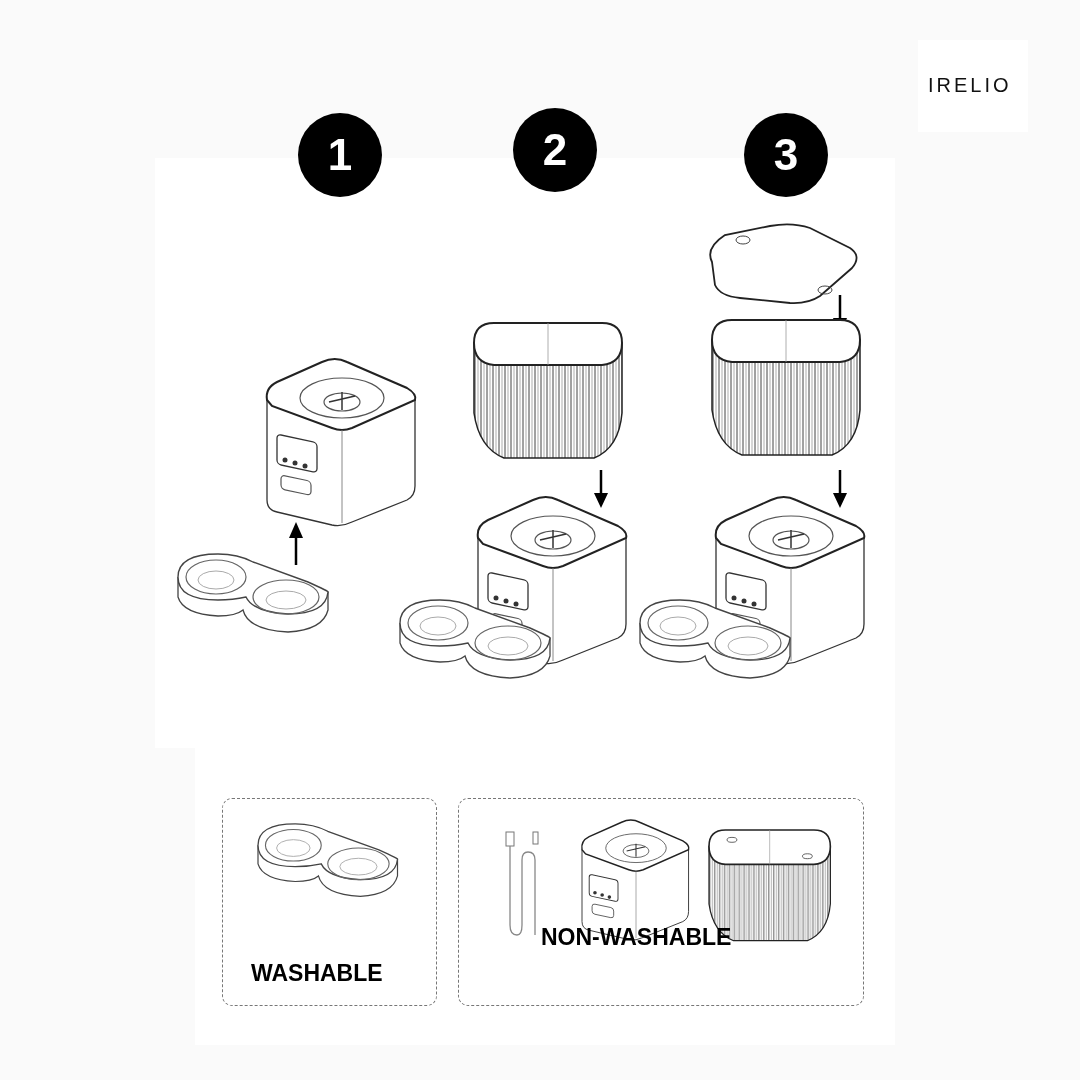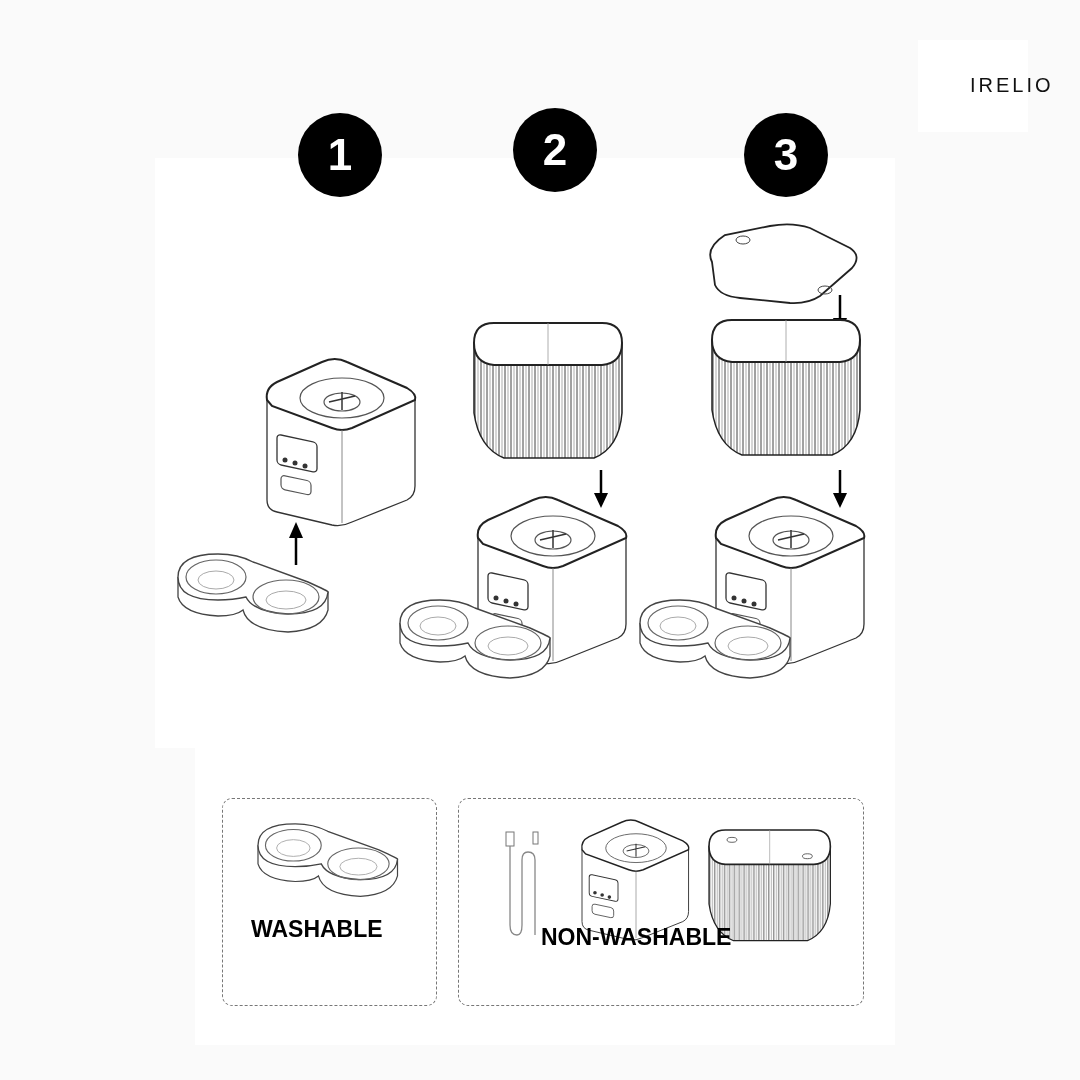--- a/index.html
+++ b/index.html
@@ -1,20 +1,20 @@
 <!DOCTYPE html>
 <html><head>
 <meta charset="utf-8">
 <style>
   html, body { margin:0; padding:0; }
   body { width:1080px; height:1080px; background:#fafafa; position:relative; overflow:hidden; font-family:"Liberation Sans", sans-serif; }
   .panel { position:absolute; left:155px; top:158px; width:740px; height:590px; background:#ffffff; }
   .panel2 { position:absolute; left:195px; top:745px; width:700px; height:300px; background:#ffffff; }
   .brand-box { position:absolute; left:918px; top:40px; width:110px; height:92px; background:#ffffff; }
-  .brand { position:absolute; left:928px; top:74px; font-size:20px; letter-spacing:3px; color:#111;margin-left:42px; }
+  .brand { position:absolute; left:928px; top:74px; font-size:20px; letter-spacing:3px; color:#111; }
   .step { position:absolute; width:84px; height:84px; border-radius:50%; background:#000; color:#fff; font-weight:bold; font-size:44px; display:flex; align-items:center; justify-content:center; }
   svg.art { position:absolute; left:0; top:0; }
   .box { position:absolute; border:1.5px dashed #777; border-radius:10px; }
   .label { position:absolute; font-weight:bold; font-size:23px; color:#000; }
 </style>
 </head>
 <body>
 
 <div class="panel"></div>
 <div class="panel2"></div>
@@ -120,14 +120,14 @@
     </g>
   <g transform="translate(709,830) scale(0.82)">
     <use href="#hopper"></use>
     <ellipse cx="28" cy="12" rx="6" ry="3" fill="none" stroke="#444"></ellipse>
     <ellipse cx="120" cy="32" rx="6" ry="3" fill="none" stroke="#444"></ellipse>
   </g>
 </svg>
 
 <div class="box" style="left:222px;top:798px;width:213px;height:206px;"></div>
 <div class="box" style="left:458px;top:798px;width:404px;height:206px;"></div>
-<div class="label" style="left:251px;top:916px;">WASHABLE</div>
+<div class="label" style="left:251px;top:960px;">WASHABLE</div>
 <div class="label" style="left:541px;top:924px;">NON-WASHABLE</div>
 
 </body></html>

